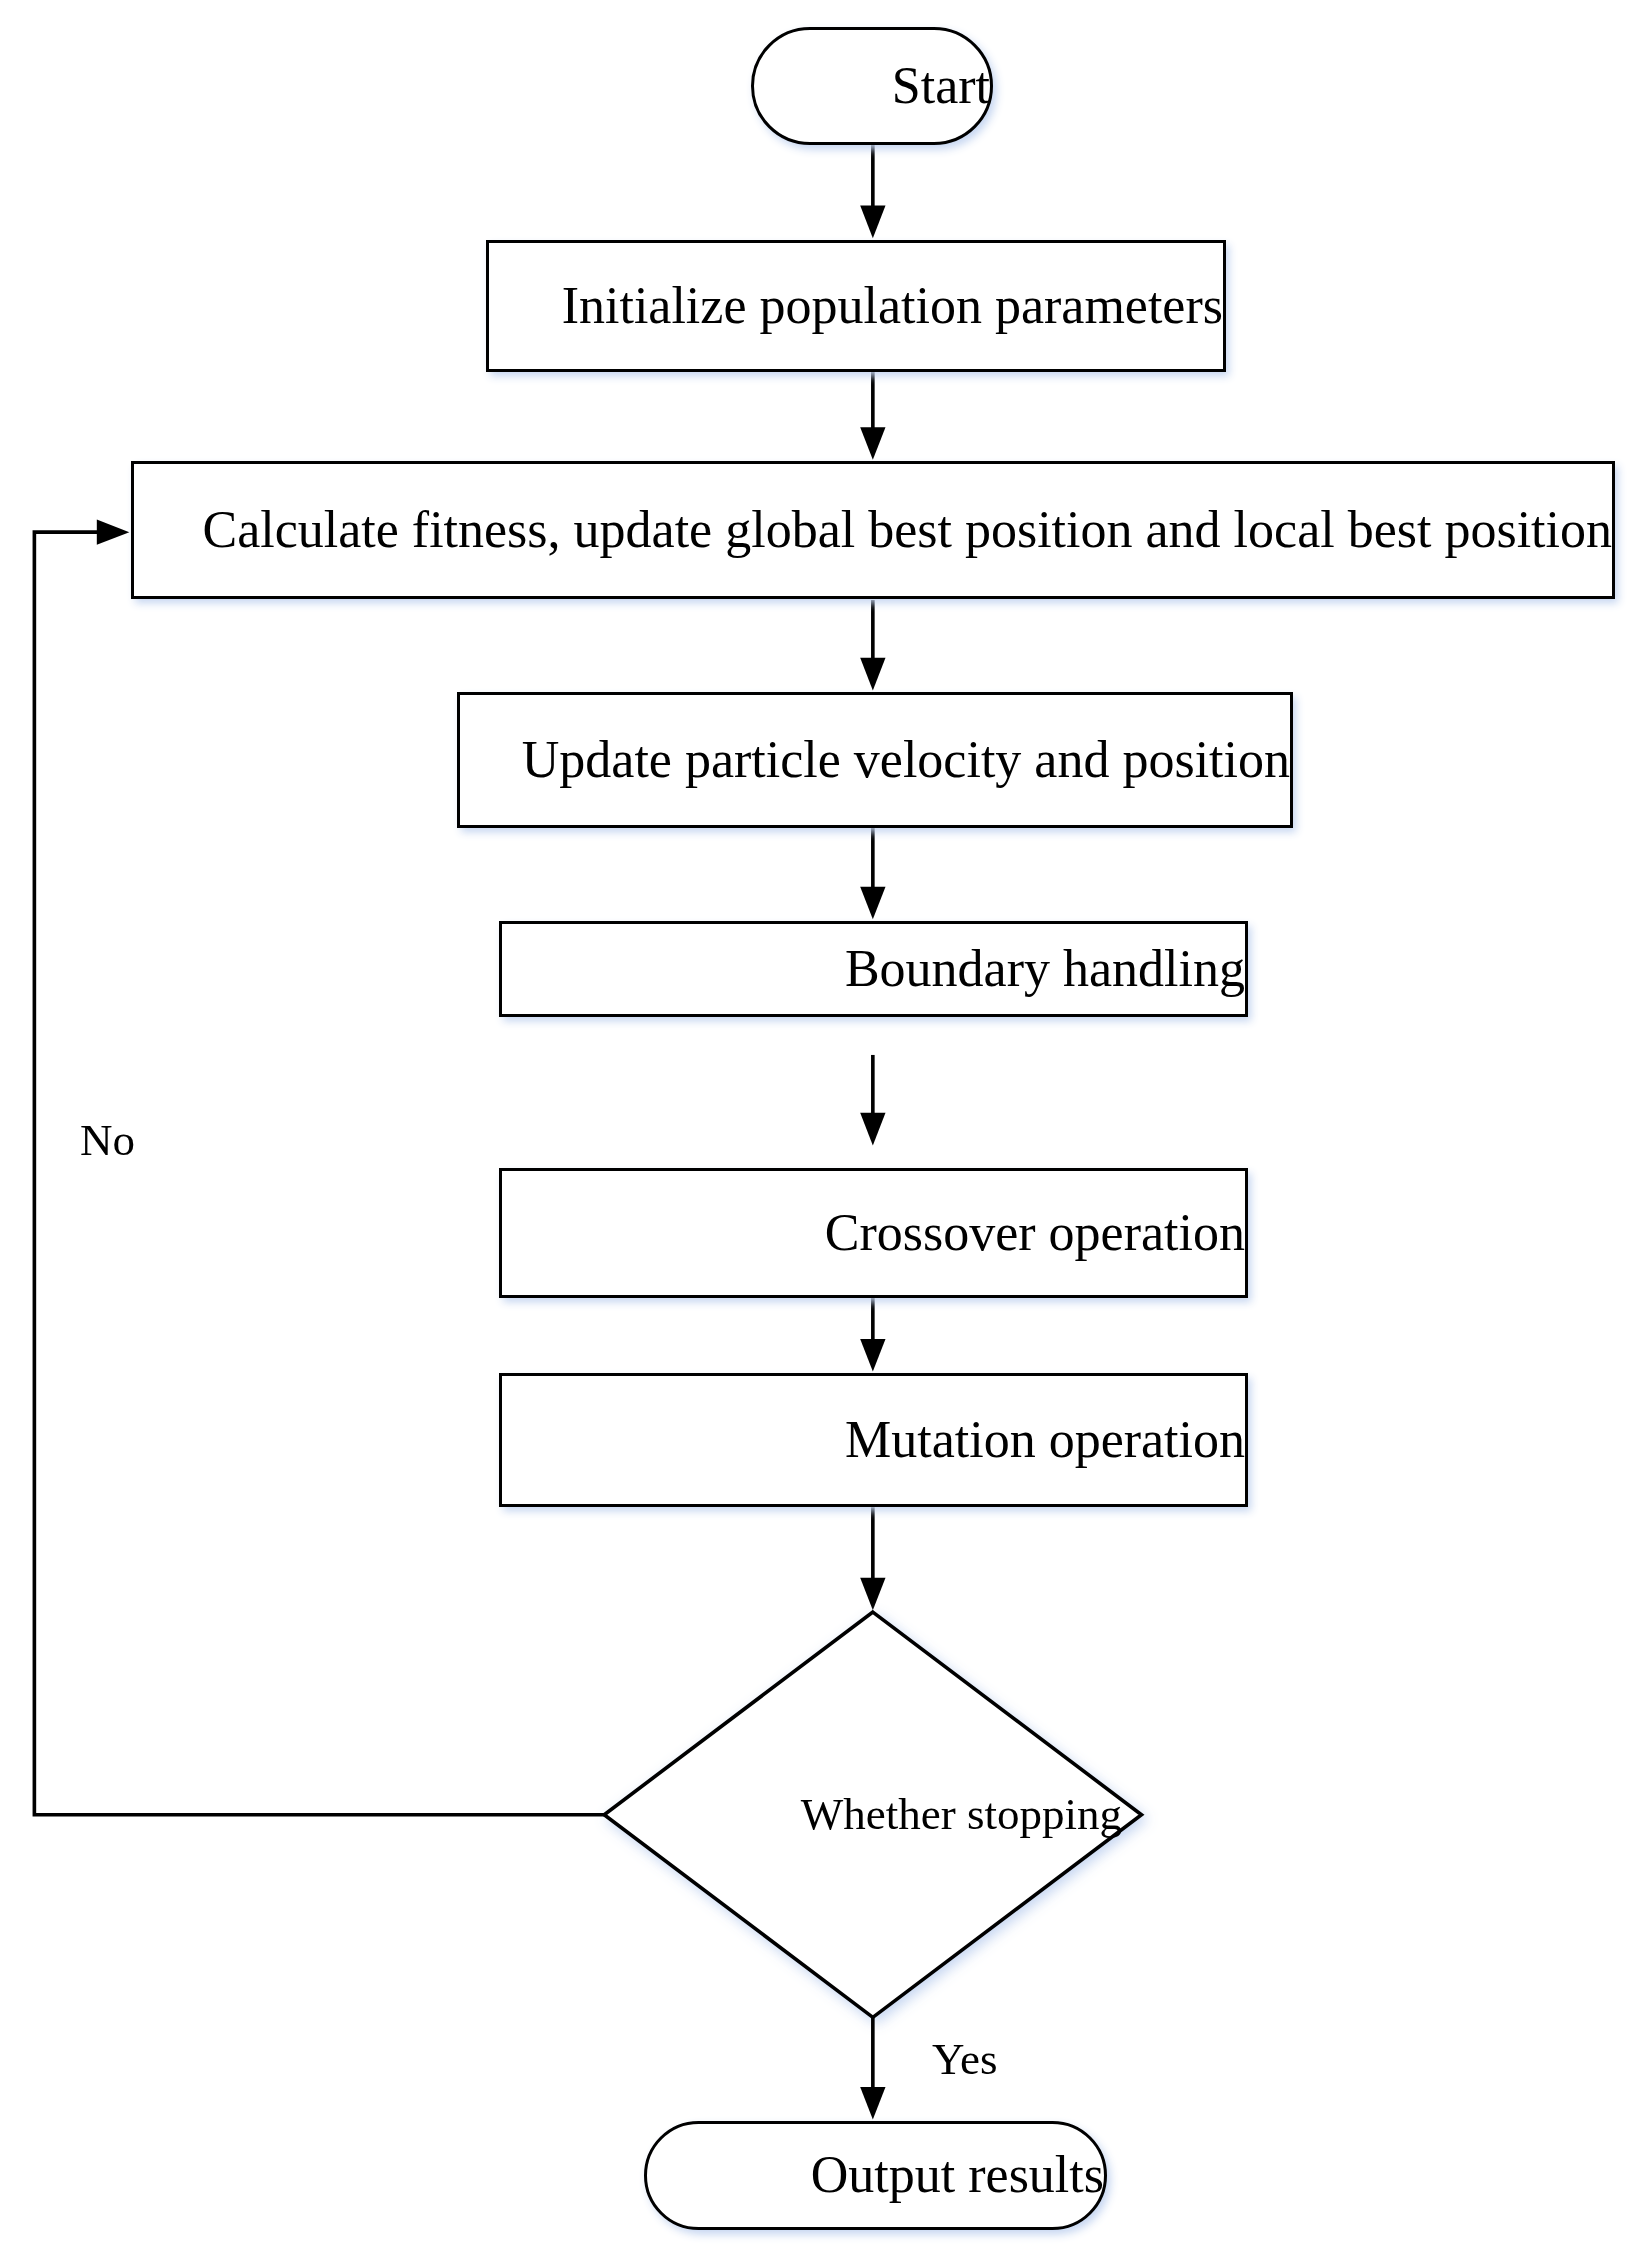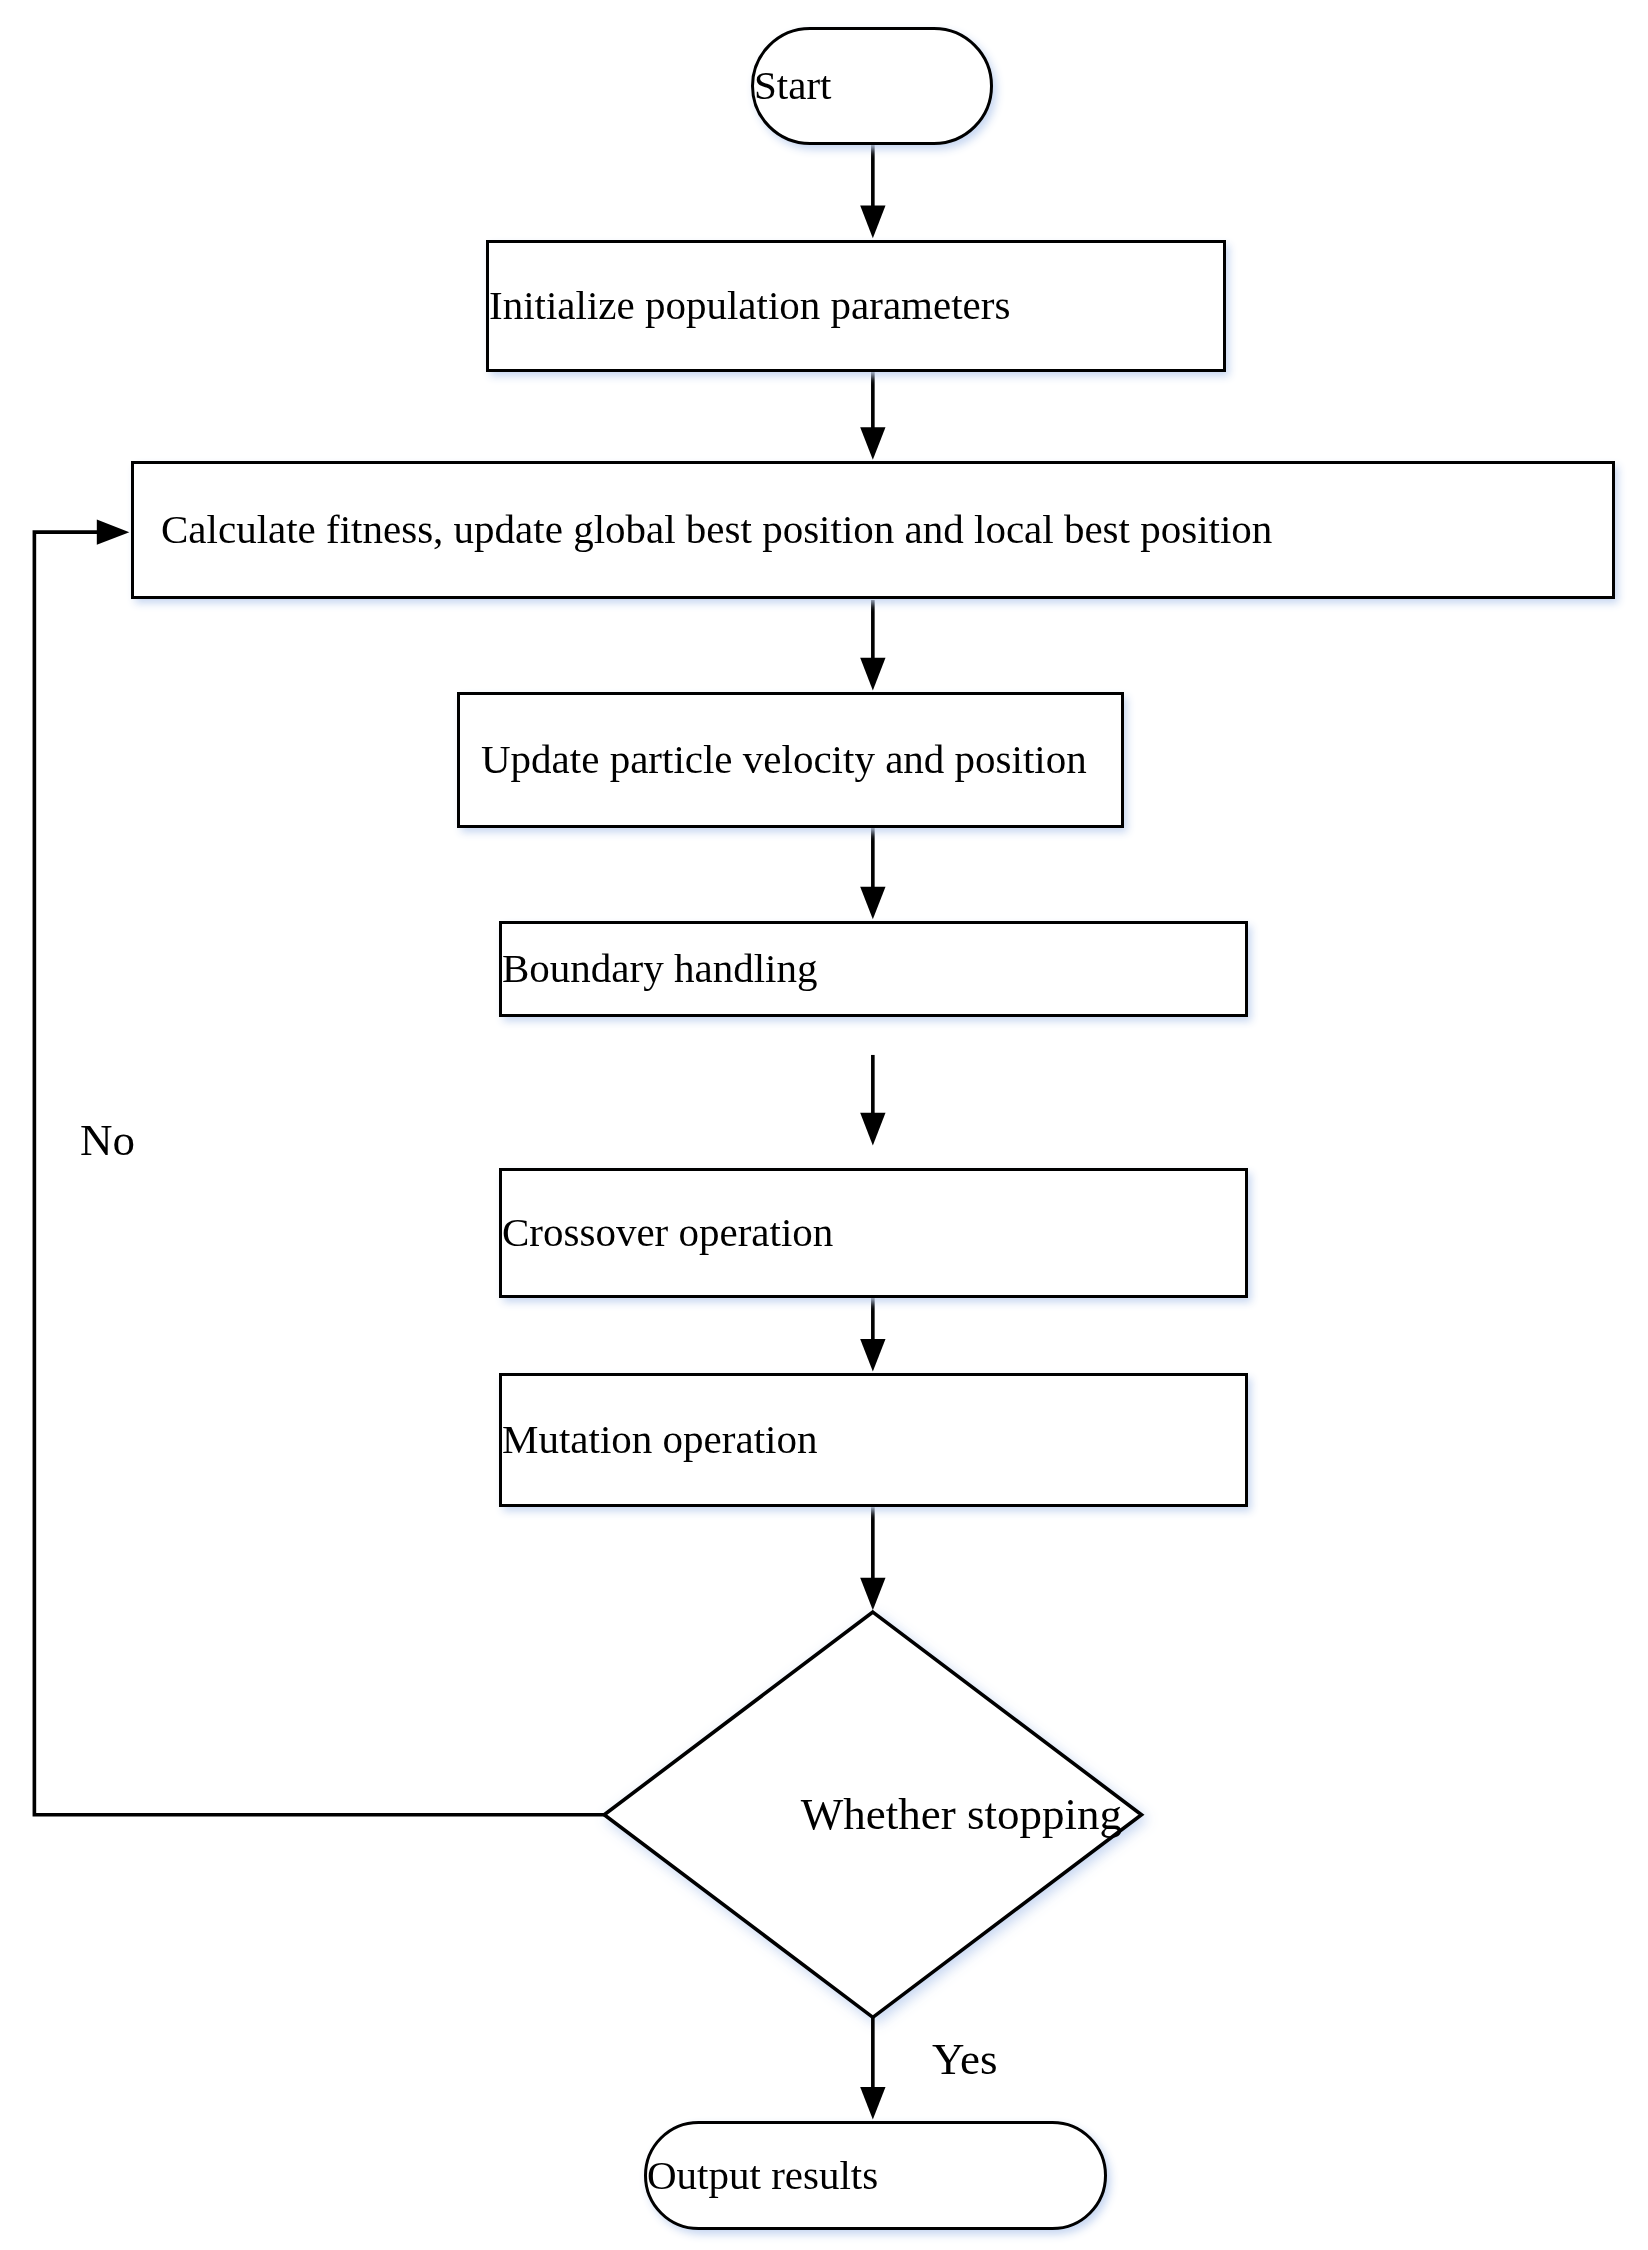--- a/index.html
+++ b/index.html
@@ -40,32 +40,32 @@
     filter: drop-shadow(4px 5px 7px rgba(195, 212, 240, 0.95));
   }
   .node {
     position: absolute;
     z-index: 2;
     box-sizing: border-box;
     background: #ffffff;
     border: 3.6px solid #000;
     display: flex;
     align-items: center;
-    justify-content: flex-start;
+    justify-content: flex-end;
     text-align: center;
-    font-size: 41px;
+    font-size: 52px;
     line-height: 1.2;
     box-shadow: 3.6px 4.5px 8.1px rgba(195, 212, 240, 0.95);
   }
   .stadium { border-radius: 63px; }
 
   .node-start      { left: 751px;  top: 27px;   width: 242px;  height: 118px; }
   .node-initialize { left: 486px;  top: 240px;  width: 740px;  height: 132px; }
   .node-calculate  { left: 131px;  top: 461px;  width: 1484px; height: 138px; padding-left: 27px; }
-  .node-update     { left: 457px;  top: 692px;  width: 667px;  height: 136px; padding-left: 21px; }
+  .node-update     { left: 457px;  top: 692px;  width: 836px;  height: 136px; padding-left: 21px; }
   .node-boundary   { left: 499px;  top: 921px; width: 749px;  height: 96px; }
   .node-crossover  { left: 499px;  top: 1168px; width: 749px;  height: 130px; }
   .node-mutation   { left: 499px;  top: 1373px; width: 749px;  height: 134px; }
   .node-output     { left: 644px;  top: 2121px; width: 463px;  height: 109px; border-radius: 56px; }
 
   .diamond-text {
     position: absolute;
     z-index: 2;
     left: 624px;
     top: 1712px;

